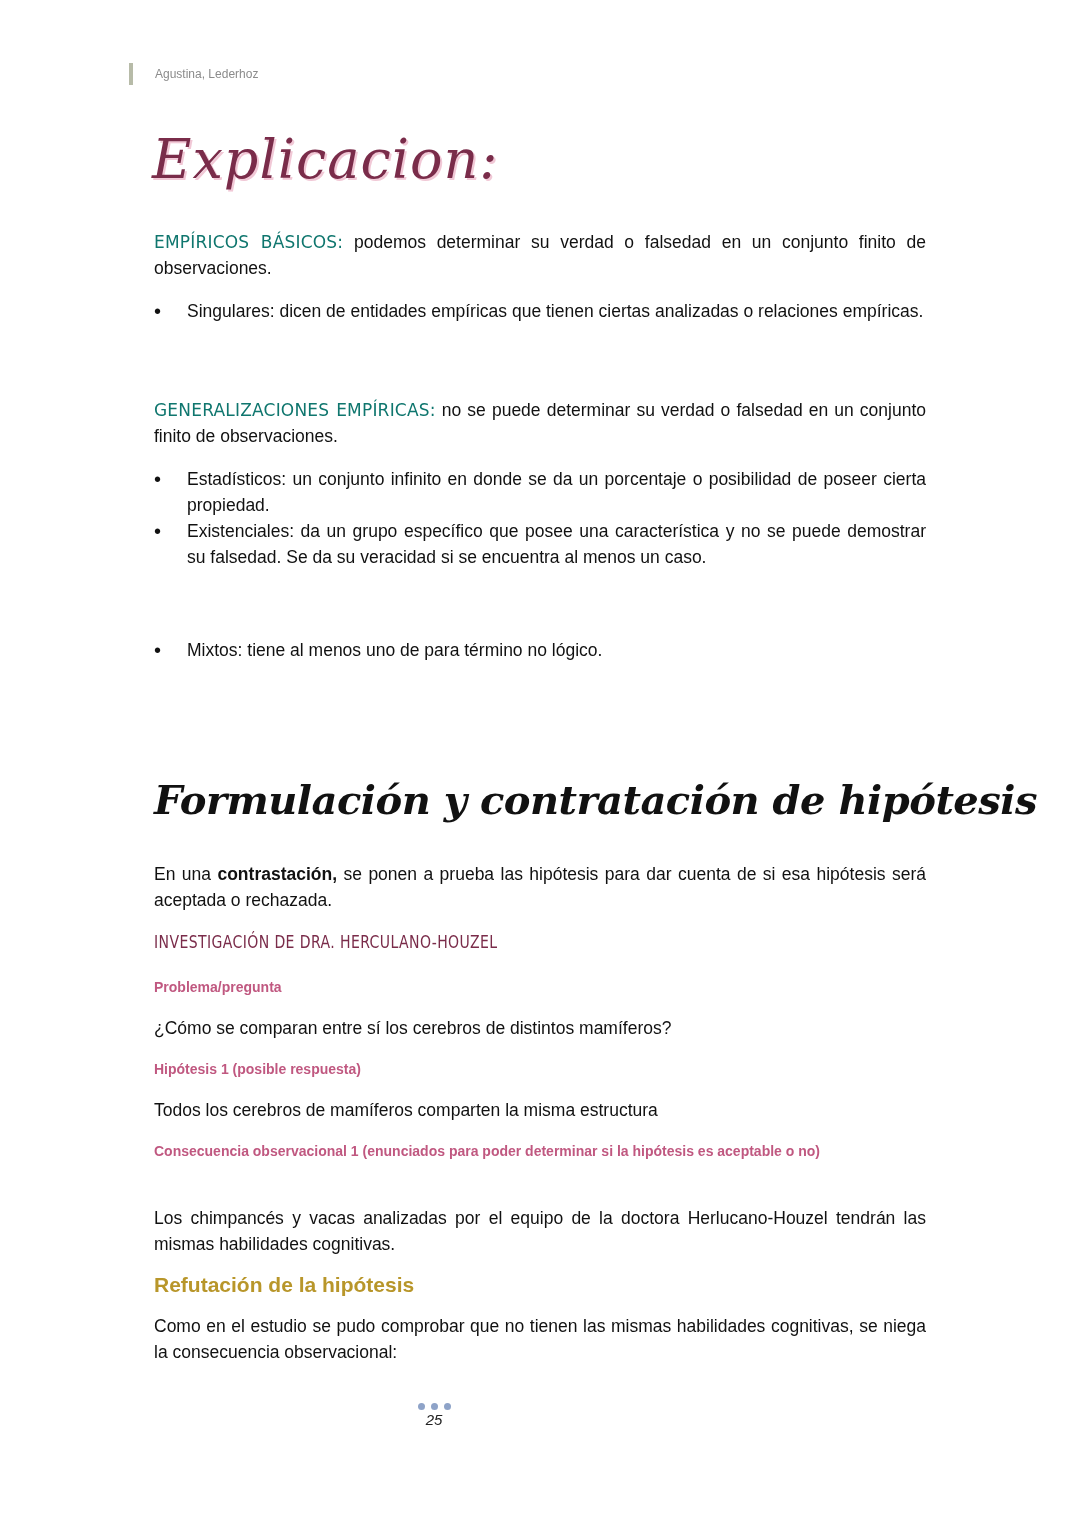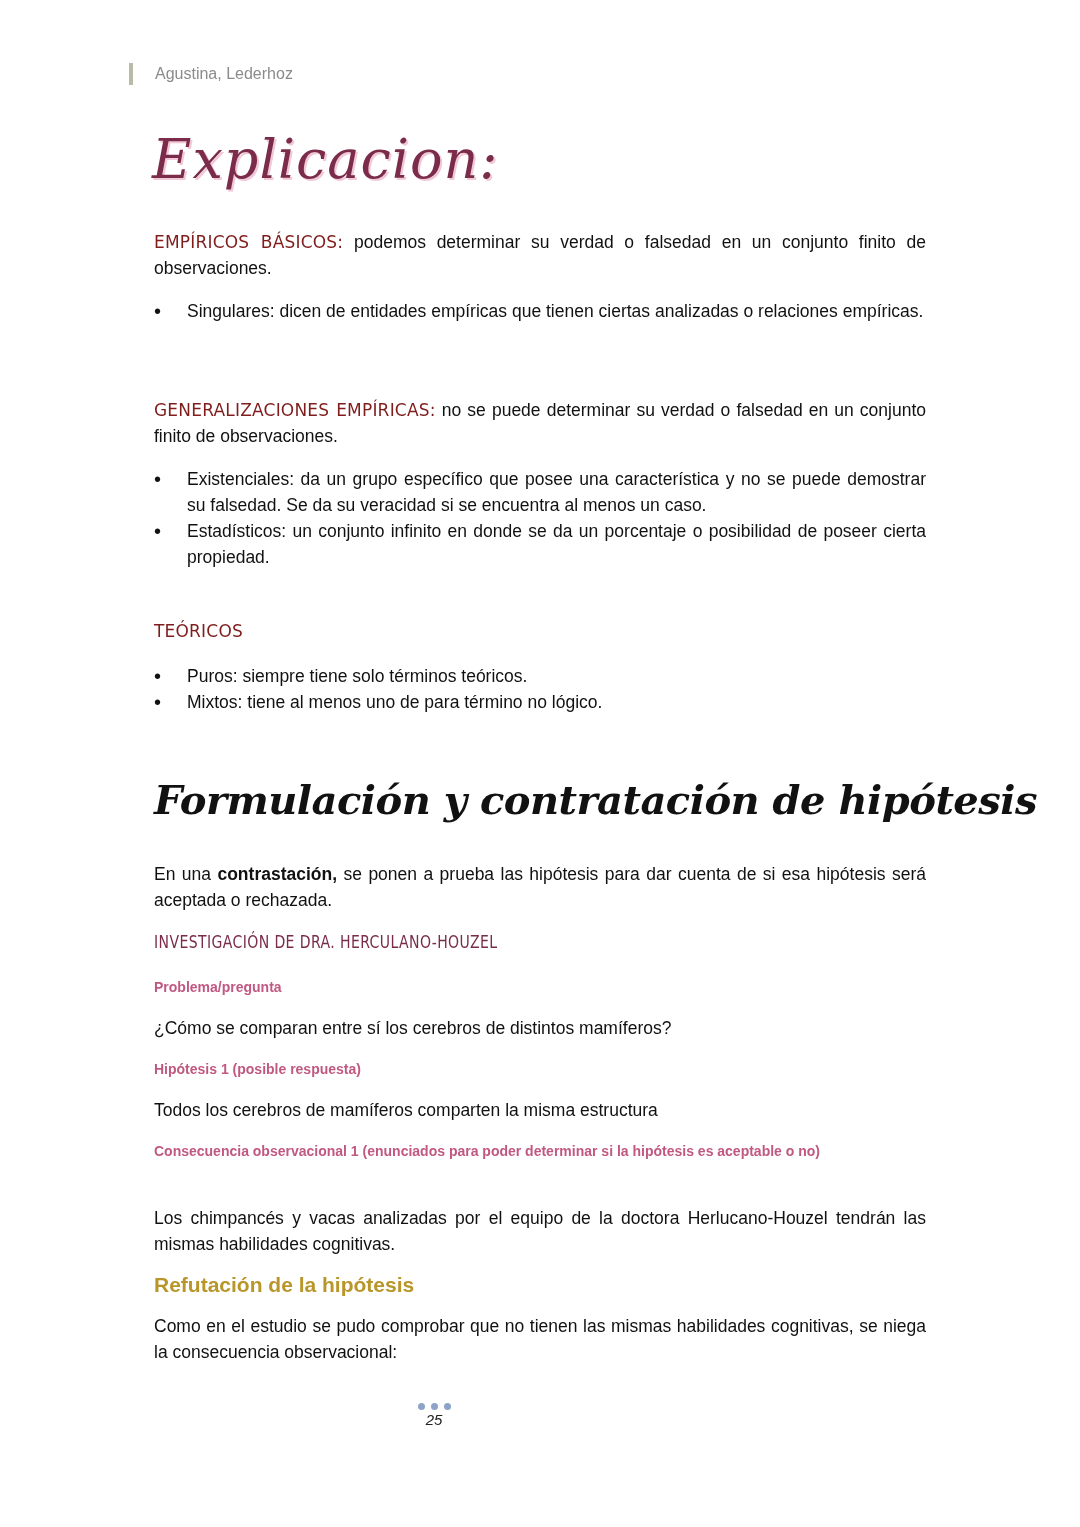--- a/index.html
+++ b/index.html
@@ -4,34 +4,34 @@
   <style>
     html, body { margin: 0; padding: 0; background: #ffffff; }
     body {
       width: 1080px; height: 1527px; position: relative; overflow: hidden;
       font-family: "Liberation Sans", "DejaVu Sans", sans-serif;
       color: #111111;
     }
     .header {
       position: absolute; left: 129px; top: 63px; height: 22px;
       border-left: 4px solid #b7bba8; padding-left: 22px;
-      font-size: 16px; color: #8b8b8b; line-height: 22px;
+      font-size: 12px; color: #8b8b8b; line-height: 22px;
     }
     .title-script {
       position: absolute; left: 152px; top: 128px;
       font-family: "DejaVu Serif", serif; font-style: italic;
       font-size: 54px; color: #7a2c4a; letter-spacing: 1px;
       text-shadow: 2px 2px 0 #f1c8d6;
       text-align: center;
     }
     .content { position: absolute; left: 154px; width: 772px; }
     .para {
       font-size: 17.5px; line-height: 26px; text-align: justify; margin: 0;
     }
-    .deco-inline { color: #7f1d1d; font-size: 17px; letter-spacing: 0.2px; text-transform: uppercase; font-family: "DejaVu Sans", sans-serif; }
+    .deco-inline { color: #0f766e; font-size: 17px; letter-spacing: 0.2px; text-transform: uppercase; font-family: "DejaVu Sans", sans-serif; }
     ul.bullets { list-style: none; margin: 0; padding: 0; }
     ul.bullets li {
       position: relative; padding-left: 33px; font-size: 17.5px; line-height: 26px; text-align: justify;
     }
     ul.bullets li::before {
       content: "\2022"; position: absolute; left: 0; top: 0; font-size: 20px;
     }
     .script2 {
       position: absolute; left: 154px; top: 776px;
       font-family: "DejaVu Serif", serif; font-style: italic; font-weight: bold;
@@ -65,31 +65,27 @@
   <ul class="bullets" style="margin-top:17px;">
     <li>Singulares: dicen de entidades empíricas que tienen ciertas analizadas o relaciones empíricas.</li>
   </ul>
 </div>
 
 <div class="content" style="top:397px;">
   <p class="para">
     <span class="deco-inline">GENERALIZACIONES EMPÍRICAS:</span><span> no se puede determinar su verdad o falsedad en un conjunto finito de observaciones.</span>
   </p>
   <ul class="bullets" style="margin-top:17px;">
+    <li>Estadísticos: un conjunto infinito en donde se da un porcentaje o posibilidad de poseer cierta propiedad.</li>
     <li>Existenciales: da un grupo específico que posee una característica y no se puede demostrar su falsedad. Se da su veracidad si se encuentra al menos un caso.</li>
-    <li>Estadísticos: un conjunto infinito en donde se da un porcentaje o posibilidad de poseer cierta propiedad.</li>
   </ul>
 </div>
 
 <div class="content" style="top:618px;">
-  <p class="para">
-    <span class="deco-inline">TEÓRICOS</span>
-  </p>
   <ul class="bullets" style="margin-top:19px;">
-    <li>Puros: siempre tiene solo términos teóricos.</li>
     <li>Mixtos: tiene al menos uno de para término no lógico.</li>
   </ul>
 </div>
 
 <div class="script2">Formulación y contratación de hipótesis</div>
 
 <div class="content" style="top:861px;">
   <p class="para">
     <span>En una </span><b>contrastación,</b><span> se ponen a prueba las hipótesis para dar cuenta de si esa hipótesis será aceptada o rechazada.</span>
   </p>

